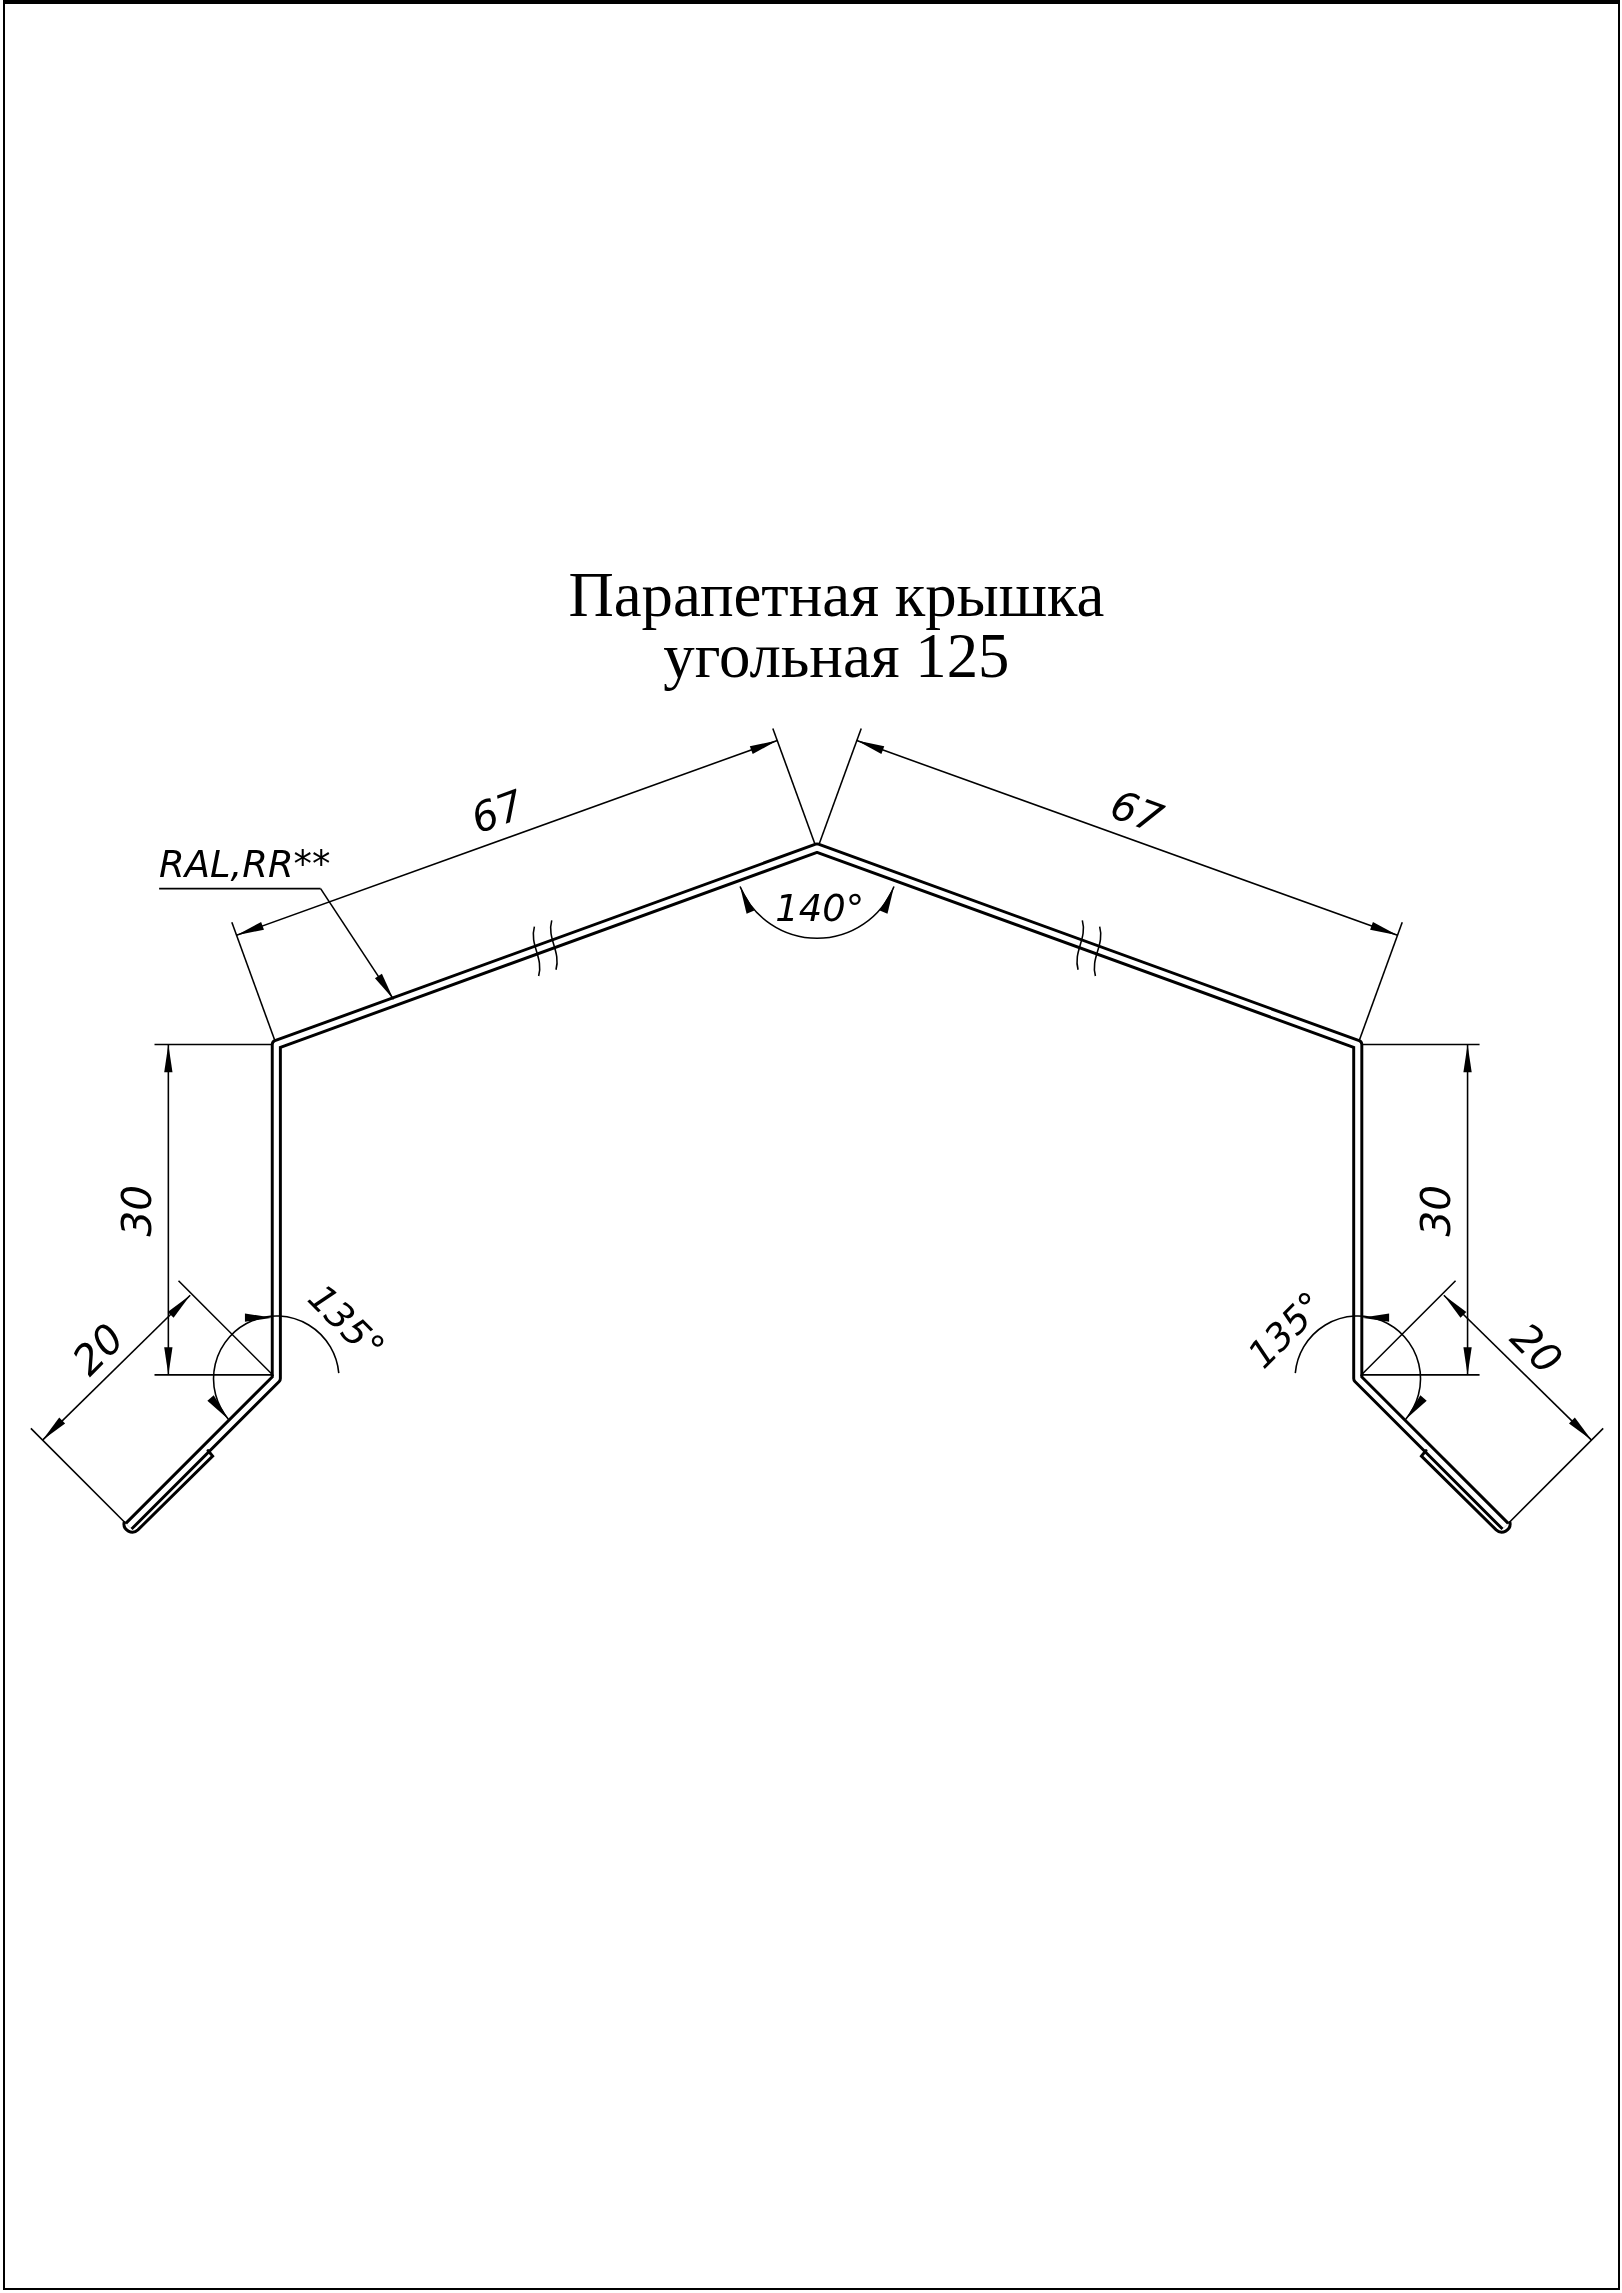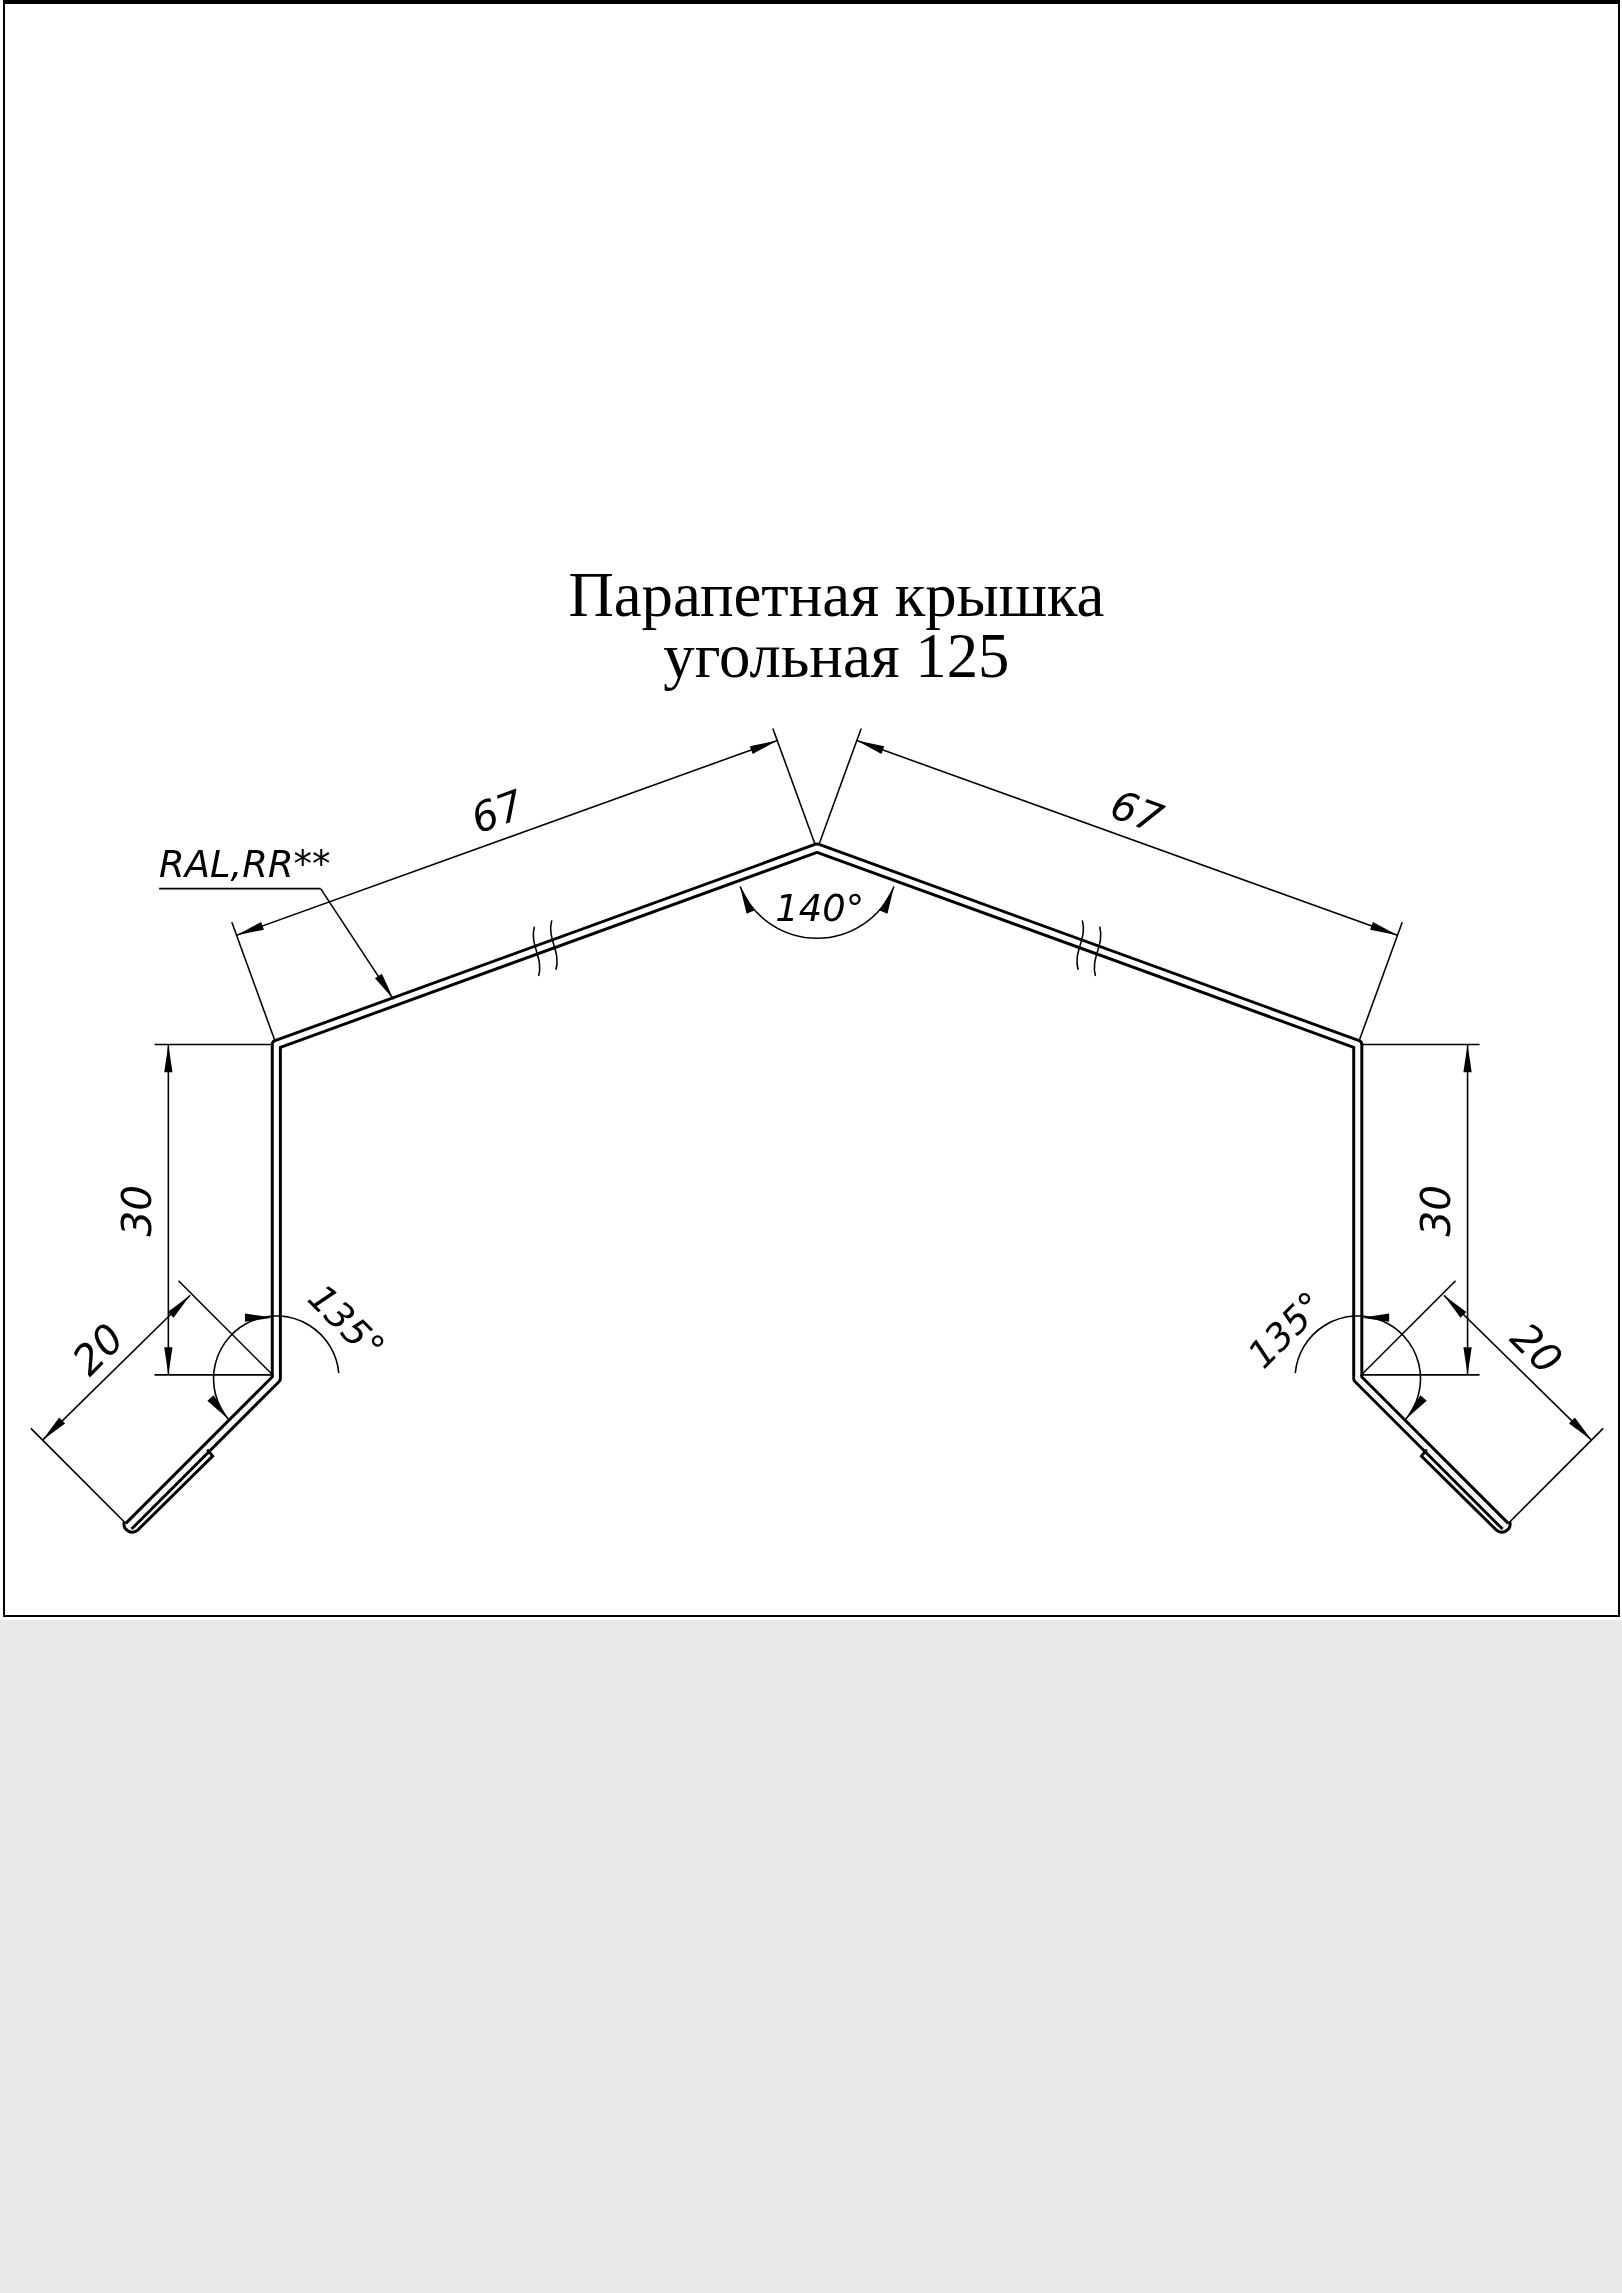--- a/index.html
+++ b/index.html
@@ -1,18 +1,18 @@
 <!DOCTYPE html>
 <html style="font-size:14.8px"><head>
 <meta charset="utf-8">
 <style>
   html,body{margin:0;padding:0;background:#e8e8e8;}
   .page{
     position:relative;
-    width:1623px;height:1620px;
+    width:1623px;height:2293px;
     background:#ffffff;
     font-family:"Liberation Sans", sans-serif;
     overflow:hidden;
   }
   .frame{
     position:absolute;
     left:2.8px;top:0;right:2.8px;bottom:2.8px;
     border:2.8px solid #000;
     border-top-width:4.6px;
     pointer-events:none;

